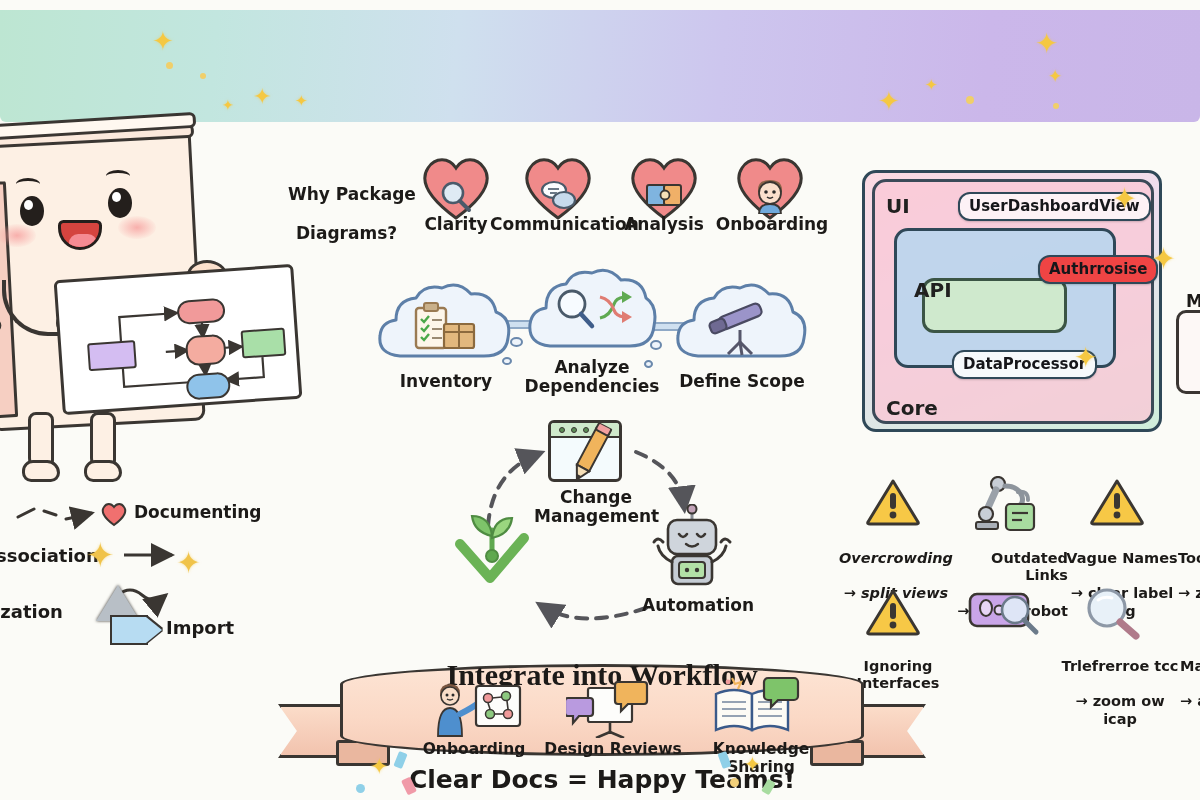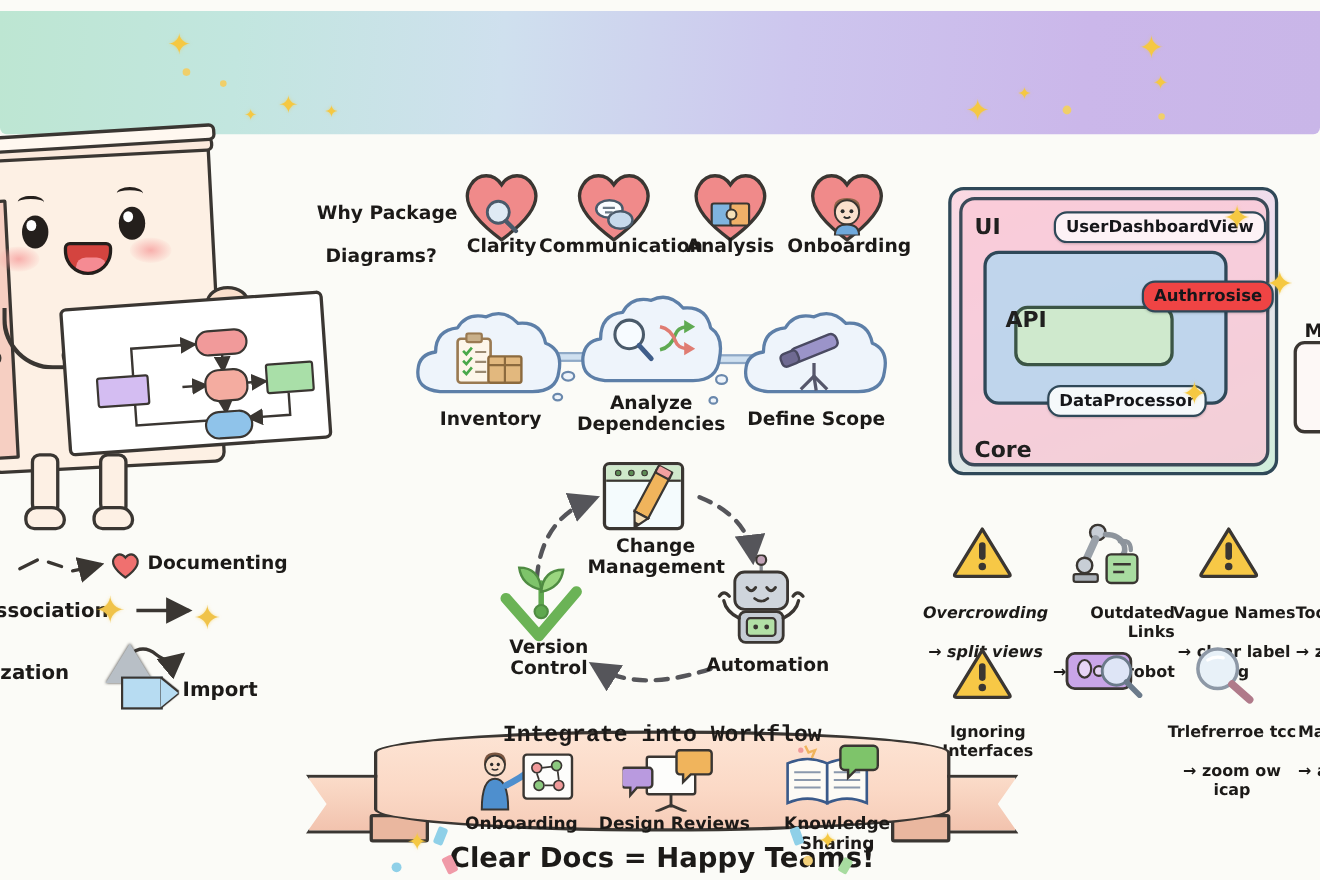--- a/index.html
+++ b/index.html
@@ -403,23 +403,23 @@
     background: #eab79f;
     border: 3px solid #3a3632;
     border-radius: 3px;
   }
 
   .banner-title {
     position: absolute;
     left: 0; top: 10px;
     width: 640px;
     text-align: center;
-    font-family: Liberation Mono, monospace;
+    font-family: Liberation Serif, serif;
     font-weight: bold;
-    font-size: 21px;
+    font-size: 30px;
     color: #1c1a18;
   }
   .banner-tagline {
     position: absolute;
     left: 0; top: 117px;
     width: 640px;
     text-align: center;
     font-family: "DejaVu Sans", sans-serif;
     font-weight: bold;
     font-size: 25px;
@@ -716,22 +716,20 @@
     </svg>
     <div class="lbl" style="left:212px; top:178px; width:110px; font-size:17px;">Automation</div>
 
     <svg style="position:absolute; left:22px; top:90px;" width="80" height="78" viewBox="0 0 80 78">
       <path d="M40 46 L40 22" stroke="#5fa84f" stroke-width="5" stroke-linecap="round"></path>
       <path d="M40 28 Q22 24 20 8 Q38 8 40 28 Z" fill="#7ec46a" stroke="#4f8c42" stroke-width="2.2"></path>
       <path d="M40 30 Q58 26 60 10 Q42 10 40 30 Z" fill="#9ad67f" stroke="#4f8c42" stroke-width="2.2"></path>
       <path d="M8 36 L38 70 L72 30" stroke="#6bb356" stroke-width="10" fill="none" stroke-linecap="round" stroke-linejoin="round"></path>
       <circle cx="40" cy="48" r="6" fill="#5fa84f" stroke="#4f8c42" stroke-width="2"></circle>
     </svg>
-    <div class="lbl" style="left:14px; top:162px; width:110px; font-size:17px;">Version
-Control</div>
   </div>
 
   <svg class="warn-tri" style="left:866px; top:478px;" viewBox="0 0 54 48">
     <path d="M27 3 L52 44 Q53 46 50 46 L4 46 Q1 46 2 44 Z" fill="#f7c846" stroke="#3a3632" stroke-width="3" stroke-linejoin="round"></path>
     <rect x="24" y="15" width="6" height="16" rx="3" fill="#3a3632"></rect>
     <circle cx="27" cy="37" r="3.4" fill="#3a3632"></circle>
   </svg>
   <div class="pitfall-lbl" style="left:838px; top:532px; width:116px;font-style:italic;">
     <div>Overcrowding</div>
     <div class="arrow-line">→ split views</div>

